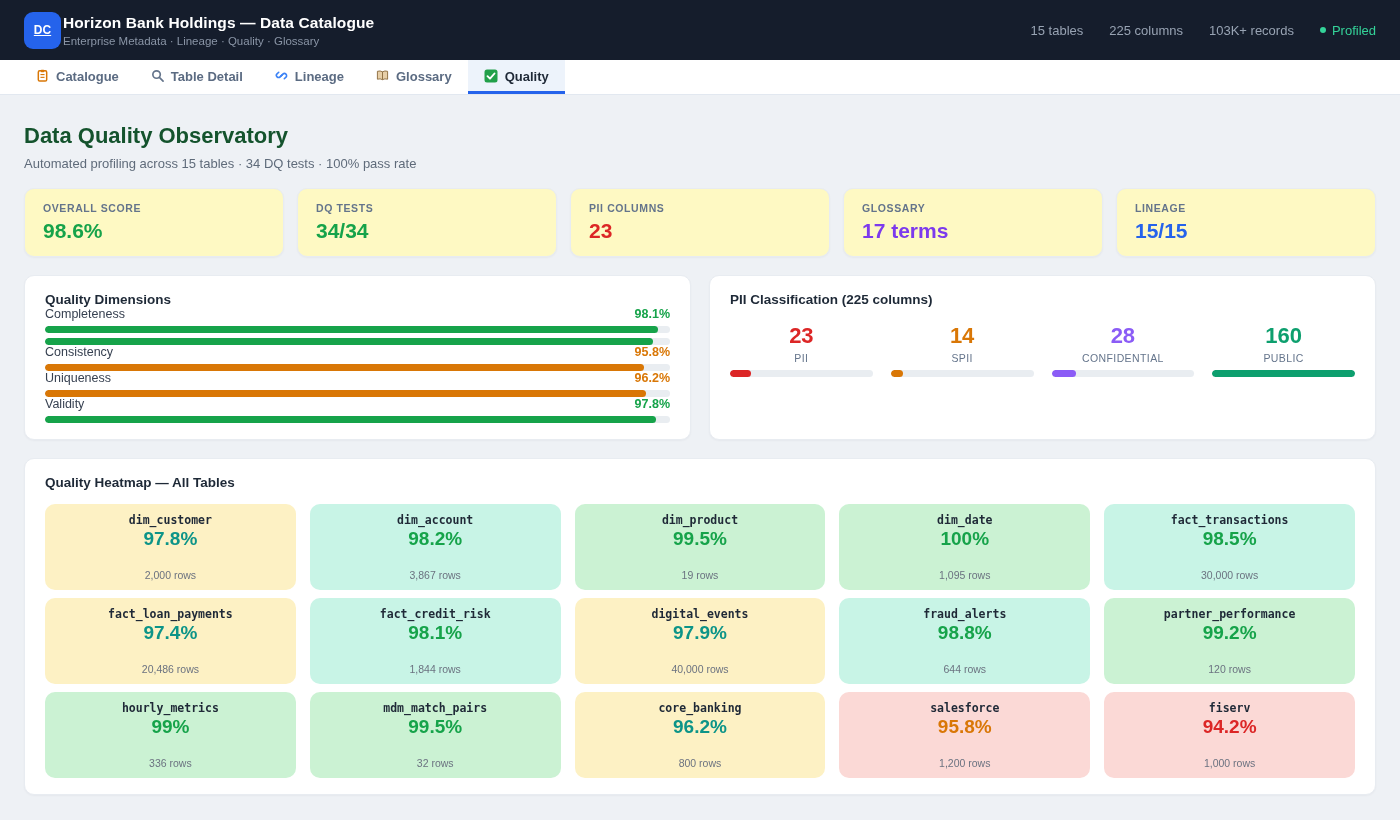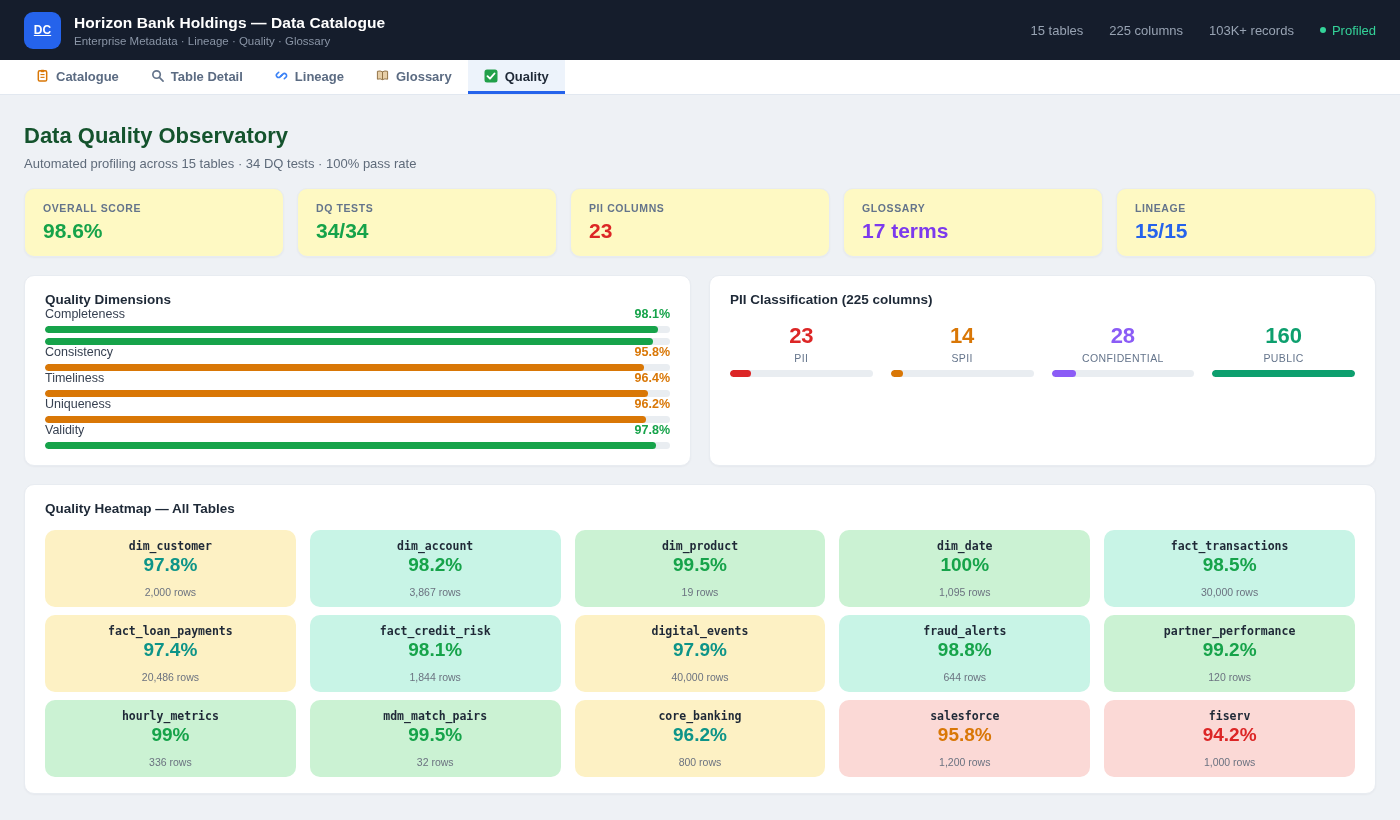--- a/index.html
+++ b/index.html
@@ -3,21 +3,21 @@
 <meta charset="utf-8">
 <style>
   * { margin:0; padding:0; box-sizing:border-box; }
   html,body { width:1400px; height:820px; overflow:hidden; }
   body { background:#eef1f5; font-family:"Liberation Sans", sans-serif; }
 
   
   .hdr { height:60px; background:#151d2c; display:flex; align-items:center; padding:0 24px; }
   .logo { width:37px; height:37px; border-radius:9px; background:#2563eb; color:#fff;
           font-weight:bold; font-size:12px; display:flex; align-items:center; justify-content:center;text-decoration:underline; }
-  .hdr-titles { margin-left:13px; }
+  .hdr-titles { margin-left:2px; }
   .hdr-title { color:#ffffff; font-size:15.5px; font-weight:bold; letter-spacing:.1px; }
   .hdr-sub { color:#8a95a6; font-size:11.5px; margin-top:3px; }
   .hdr-right { margin-left:auto; display:flex; align-items:flex-start; gap:26px; font-size:13px; color:#98a3b3; }
   .profiled { color:#34d399; display:flex; align-items:center; gap:6px; }
   .pdot { width:6px; height:6px; border-radius:50%; background:#34d399; display:inline-block; }
 
   
   .tabbar { background:#ffffff; border-bottom:1px solid #e2e8f0; display:flex; padding-left:20px; height:35px; }
   .tab { display:flex; gap:7px; padding:9px 16px; font-size:13px; font-weight:bold;
          color:#5b6b82; cursor:pointer; border-bottom:3px solid transparent; }
@@ -53,21 +53,21 @@
   .piicol { flex:1; text-align:center; }
   .pii-val { font-size:22px; font-weight:bold; }
   .pii-lb { font-size:10.5px; color:#64748b; letter-spacing:.4px; margin-top:3px; text-transform:uppercase; }
   .pii-track { height:7px; background:#e9edf1; border-radius:4px; margin-top:6px; overflow:hidden; }
 
   .heat { margin-top:18px; }
   .heatgrid { display:grid; grid-template-columns:repeat(5,1fr); gap:8px 14px; margin-top:14px; }
   .cell { border-radius:10px; padding:9px 8px; text-align:center; cursor:pointer; }
   .cell-name { font-family:"DejaVu Sans Mono", monospace; font-size:11.5px; font-weight:bold; color:#1f2937; }
   .cell-val { font-size:19px; font-weight:bold; margin-top:1px; }
-  .cell-rows { font-size:10.5px; color:#6b7280; margin-top:10px; }
+  .cell-rows { font-size:10.5px; color:#6b7280; margin-top:19px; }
 </style>
 </head>
 <body>
 
 <div class="hdr">
   <div class="logo">DC</div>
   <div class="hdr-titles">
     <div class="hdr-title">Horizon Bank Holdings — Data Catalogue</div>
     <div class="hdr-sub">Enterprise Metadata · Lineage · Quality · Glossary</div>
   </div>
@@ -178,29 +178,20 @@
               <div class="fill" style="width: 97.3%; background: rgb(22, 163, 74);"></div>
             </div>
           </div>
           <div class="dim">
             <div class="dim-row">
               <span class="dim-lb">Consistency</span>
               <span class="dim-val" style="color: rgb(217, 119, 6);">95.8%</span>
             </div>
             <div class="track">
               <div class="fill" style="width: 95.8%; background: rgb(217, 119, 6);"></div>
-            </div>
-          </div>
-          <div class="dim">
-            <div class="dim-row">
-              <span class="dim-lb">Timeliness</span>
-              <span class="dim-val" style="color: rgb(217, 119, 6);">96.4%</span>
-            </div>
-            <div class="track">
-              <div class="fill" style="width: 96.4%; background: rgb(217, 119, 6);"></div>
             </div>
           </div>
           <div class="dim">
             <div class="dim-row">
               <span class="dim-lb">Uniqueness</span>
               <span class="dim-val" style="color: rgb(217, 119, 6);">96.2%</span>
             </div>
             <div class="track">
               <div class="fill" style="width: 96.2%; background: rgb(217, 119, 6);"></div>
             </div>

